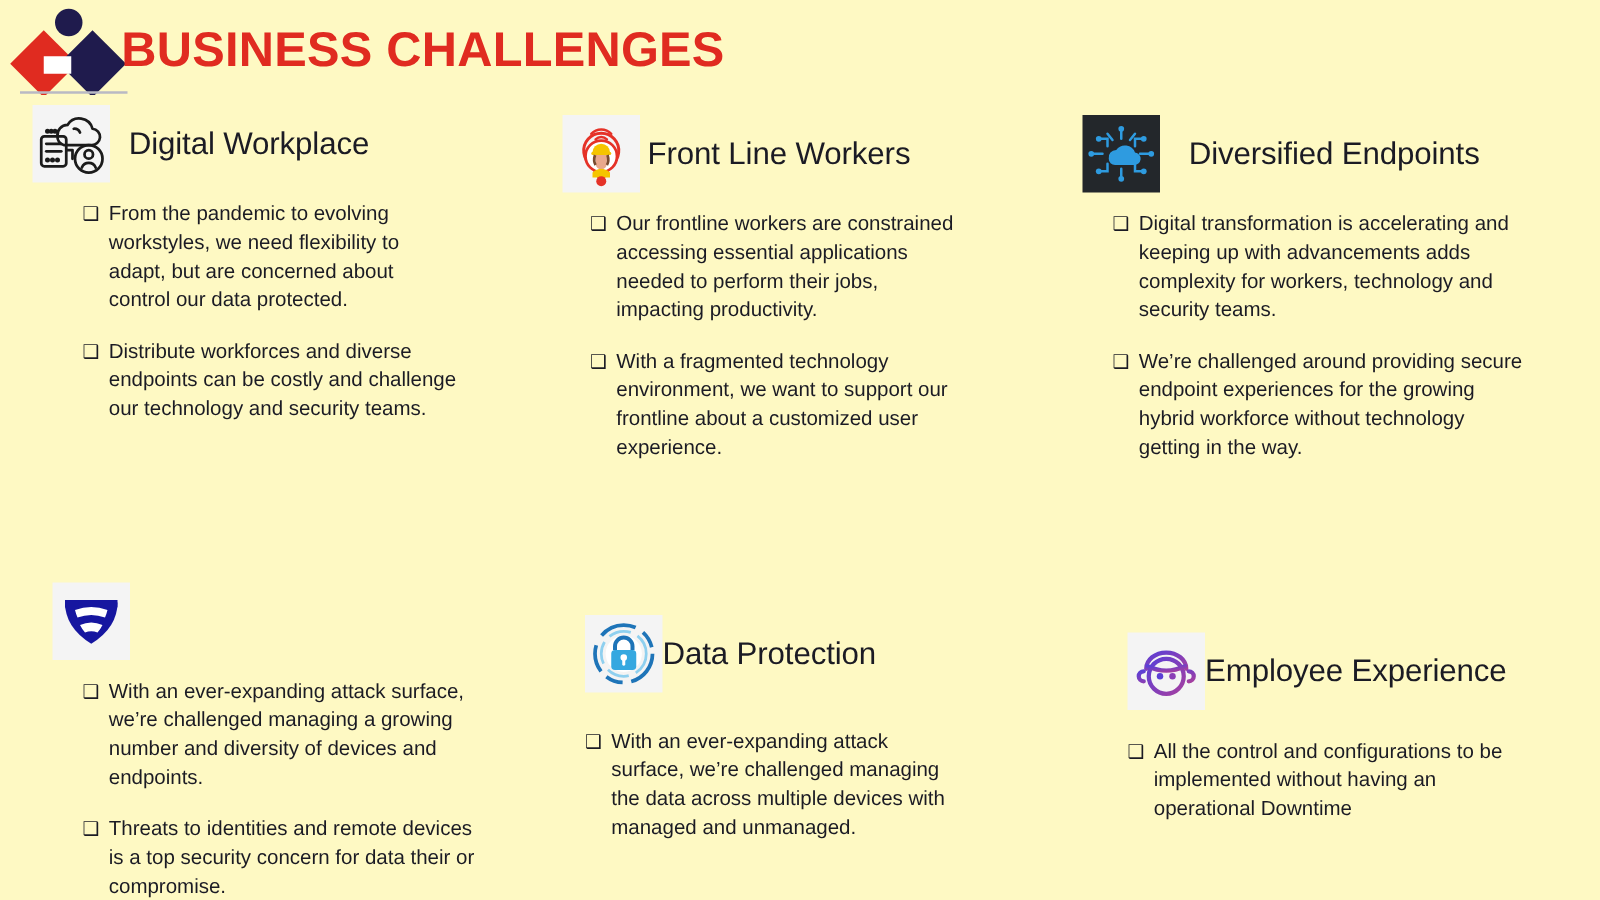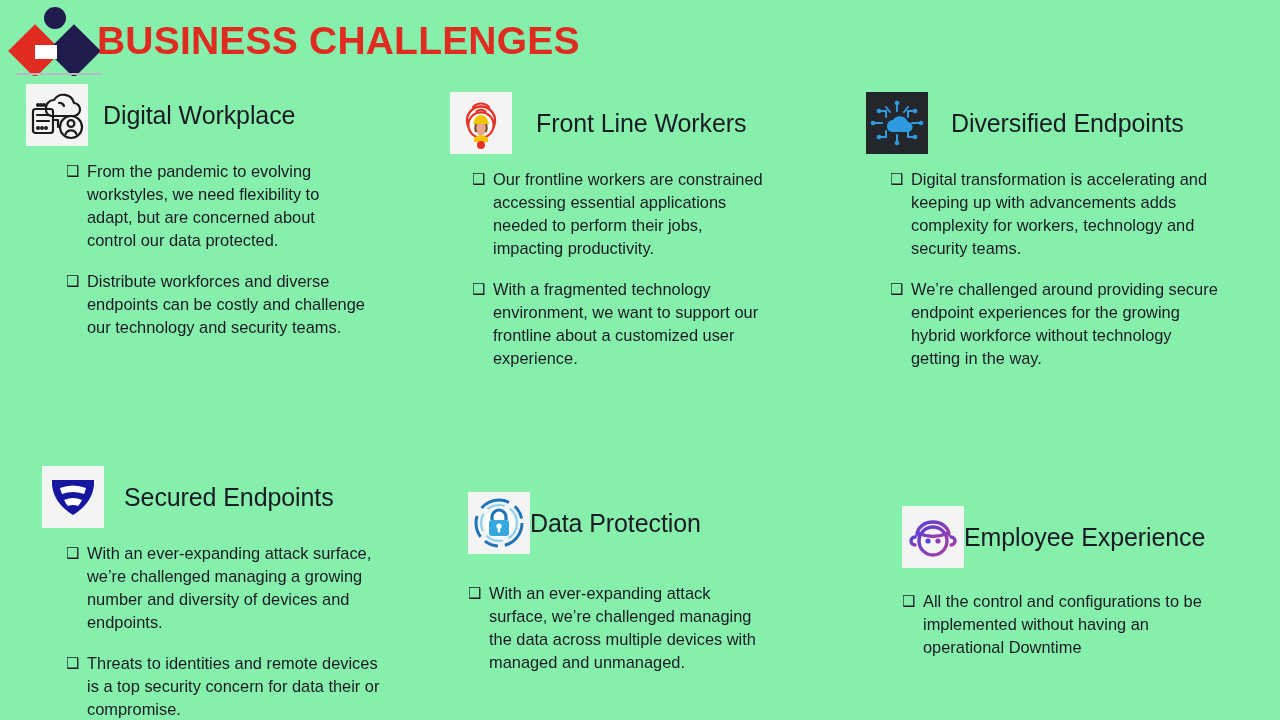--- a/index.html
+++ b/index.html
@@ -8,21 +8,21 @@
     height: 720px;
     overflow: hidden;
     background: #ffffff;
     font-family: "Liberation Sans", sans-serif;
   }
 
   .slide {
     position: relative;
     width: 1280px;
     height: 720px;
-    background: #86efac;
+    background: #fef9c3;
     text-decoration: underline;
   }
 
   
   .header {
     position: absolute;
     left: 0; top: 0;
     width: 1280px;
     height: 80px;
   }
@@ -101,21 +101,21 @@
   #card-employee      { left: 902px; top: 506px; width: 350px; }
 
   #card-hybrid .bullets      { margin-left: 40px; width: 300px; }
   #card-frontline .bullets   { margin-left: 22px; width: 300px; }
   #card-diversified .bullets { margin-left: 24px; width: 330px; }
   #card-secured .bullets     { margin-left: 24px; width: 320px; }
   #card-dataprot .bullets    { margin-left: 0px;  width: 300px; margin-top: 28px; }
   #card-employee .bullets    { margin-left: 0px;  width: 320px; margin-top: 22px; }
 
   #card-hybrid .card-title      { margin-left: 15px; }
-  #card-frontline .card-title   { margin-left: 24px; }
+  #card-frontline .card-title   { margin-left: 6px; }
   #card-diversified .card-title { margin-left: 23px; }
   #card-secured .card-title     { margin-left: 20px; }
   #card-dataprot .card-title    { }
   #card-employee .card-title    { }
 
   .bg-light { background: #f4f4f4; }
   .bg-dark  { background: #23272b; }
 </style>
 </head>
 <body>
@@ -251,21 +251,20 @@
           <g fill="#1616A0">
             <path d="M6 10 h42 v5 q0 2 -2 2 h-38 q-2 0 -2 -2 z"></path>
             <path d="M6 12 q0 20 21 33 q21 -13 21 -33 z"></path>
           </g>
           <g fill="#ffffff">
             <path d="M14 18 q13 -5 26 0 q-1 4 -2 6 q-11 -4 -22 0 q-1 -2 -2 -6z"></path>
             <path d="M18 30 q9 -4 18 0 q-2 4 -4 6 q-5 -2 -10 0 q-2 -2 -4 -6z"></path>
           </g>
         </svg>
       </div>
-      <div class="card-title">Secured Endpoints</div>
     </div>
     <div class="bullets">
       <div class="bullet">
         <span class="bullet-mark">❑</span>
         <span class="bullet-text">With an ever-expanding attack surface, we’re challenged managing a growing number and diversity of devices and endpoints.</span>
       </div>
       <div class="bullet">
         <span class="bullet-mark">❑</span>
         <span class="bullet-text">Threats to identities and remote devices is a top security concern for data their or compromise.</span>
       </div>

